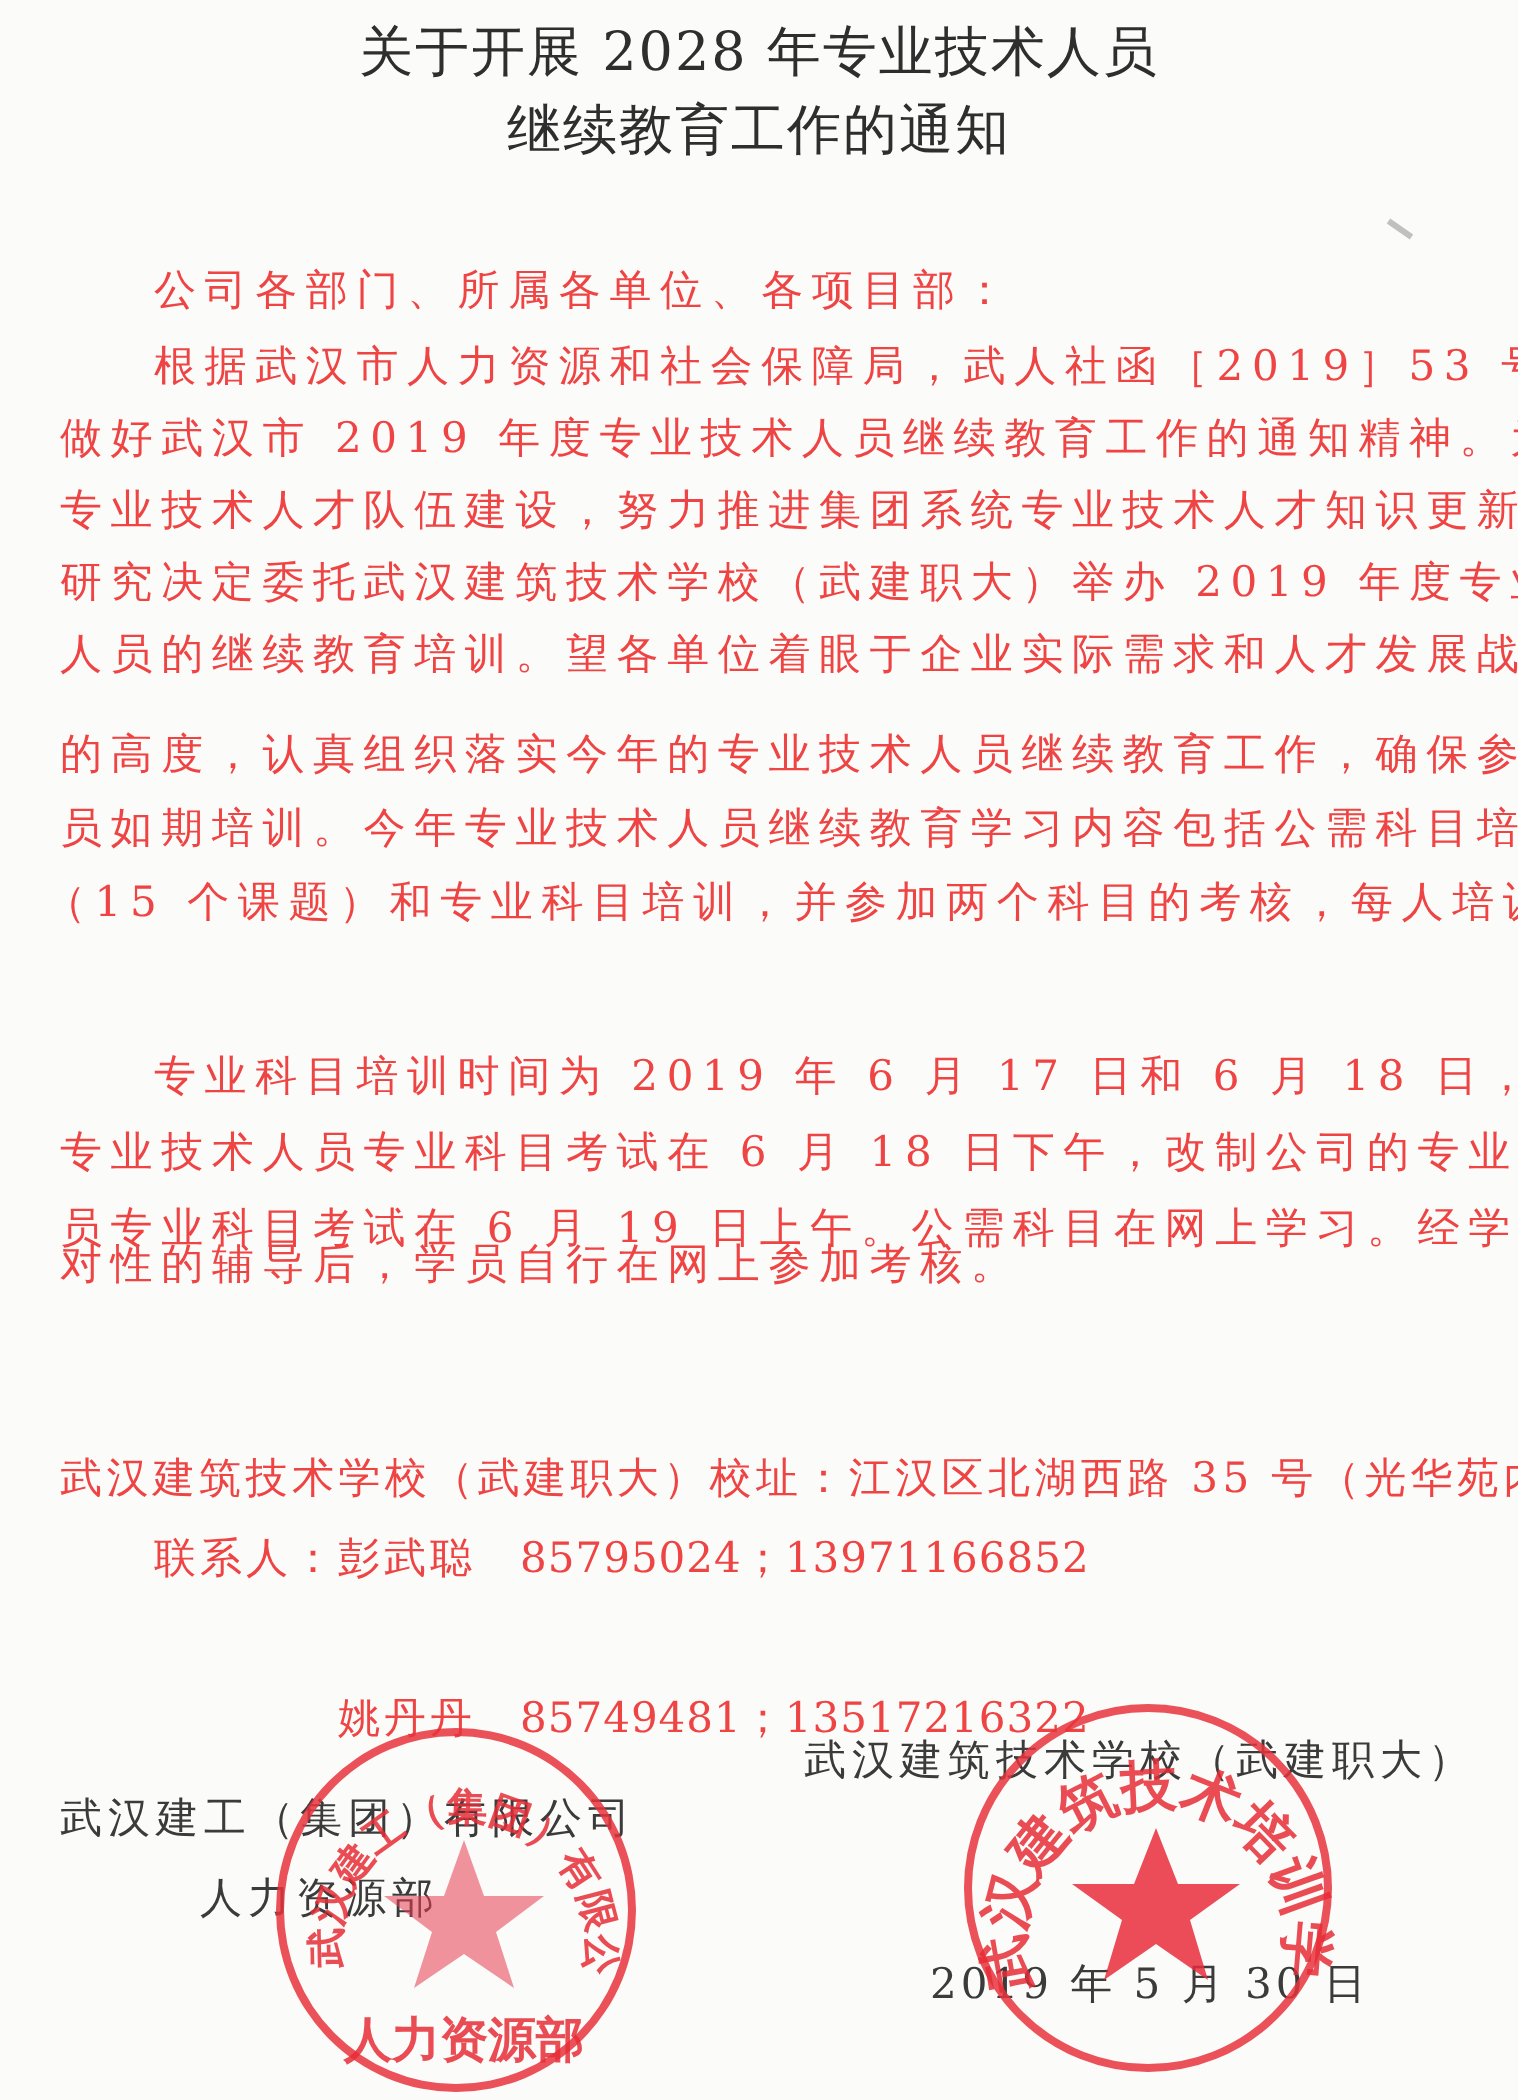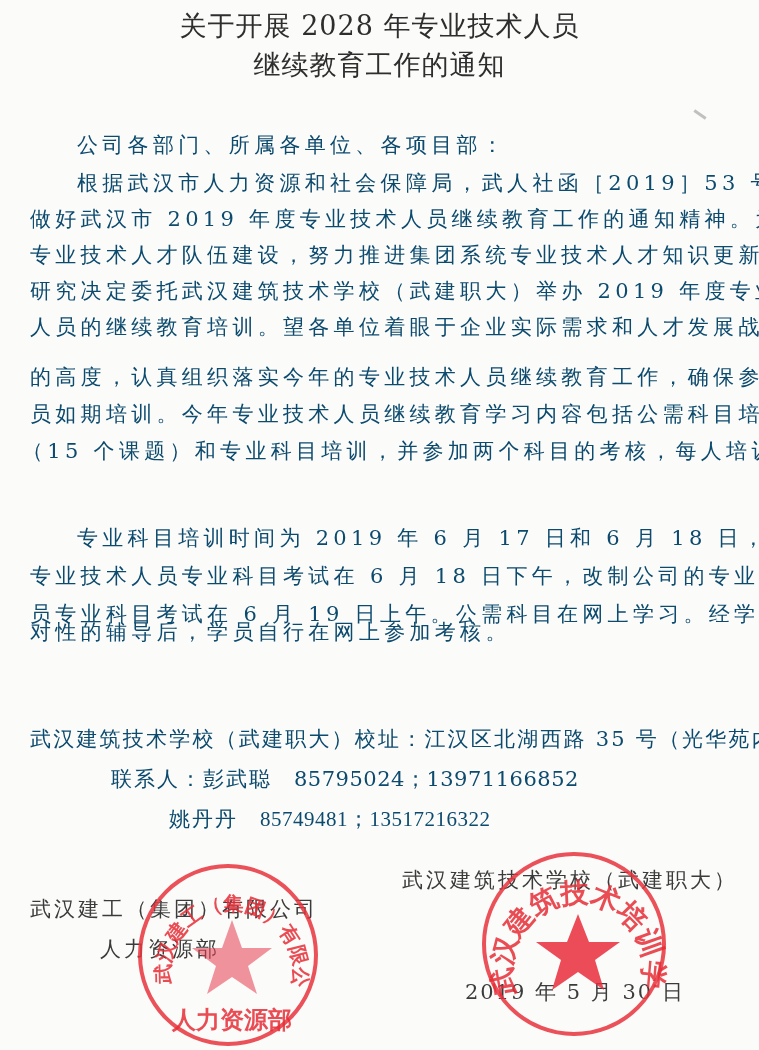--- a/index.html
+++ b/index.html
@@ -13,21 +13,21 @@
   .page { position: absolute; left: 0; top: 0; width: 759px; height: 1050px; }
   .title {
     position: absolute; left: 0; width: 759px; text-align: center;
     font-family: "DejaVu Serif", serif;
     font-size: 27px; color: #2e2e2e; letter-spacing: 1px; white-space: nowrap;
   }
   .t1 { top: 8px; }
   .t2 { top: 47px; }
   .line {
     position: absolute; white-space: nowrap;
-    font-size: 21px; letter-spacing: 4.3px; color: #0c4a6e;
+    font-size: 21px; letter-spacing: 4.3px; color: #ef4444;
   }
   .sig { position: absolute; white-space: nowrap; font-size: 21px; letter-spacing: 3px; color: #3b3b3b; }
   .stamp {
     position: absolute; border-radius: 50%;
     border: 4px solid rgba(232, 50, 60, 0.85);
     box-sizing: border-box;
   }
   .stamp svg { position: absolute; left: 0; top: 0; }
   .stamp-text { fill: rgba(230, 45, 55, 0.85); font-family: "DejaVu Sans", sans-serif; font-weight: bold; }
   .scratch { position: absolute; left: 693px; top: 113px; width: 14px; height: 3px; background: #9a9a9a; transform: rotate(35deg); opacity: 0.6; }
@@ -52,24 +52,24 @@
   <div class="line" style="left:30px; top:400px;">员如期培训。今年专业技术人员继续教育学习内容包括公需科目培训</div>
   <div class="line" style="left:22px; top:437px;">（15 个课题）和专业科目培训，并参加两个科目的考核，每人培训费</div>
 
   <div class="line" style="left:77px; top:524px;">专业科目培训时间为 2019 年 6 月 17 日和 6 月 18 日，股份公司的</div>
   <div class="line" style="left:30px; top:562px;">专业技术人员专业科目考试在 6 月 18 日下午，改制公司的专业技术人</div>
   <div class="line" style="left:30px; top:600px;">员专业科目考试在 6 月 19 日上午。公需科目在网上学习。经学校有针</div>
   <div class="line" style="left:30px; top:618px;">对性的辅导后，学员自行在网上参加考核。</div>
 
   <div class="line" style="left:30px; top:725px; letter-spacing:2.2px;">武汉建筑技术学校（武建职大）校址：江汉区北湖西路 35 号（光华苑内）</div>
 
-  <div class="line" style="left:77px; top:765px; letter-spacing:2px;margin-left:34px;">
+  <div class="line" style="left:77px; top:765px; letter-spacing:2px;">
     <span>联系人：</span><span>彭武聪</span><span style="display:inline-block;width:22px;"></span><span style="letter-spacing:0.5px;">85795024；13971166852</span>
   </div>
-  <div class="line" style="left:169px; top:805px; letter-spacing:2px;font-family:Liberation Serif, serif;">
+  <div class="line" style="left:169px; top:845px; letter-spacing:2px;">
     <span>姚丹丹</span><span style="display:inline-block;width:22px;"></span><span style="letter-spacing:0.5px;">85749481；13517216322</span>
   </div>
 
   <div class="sig" style="left:30px; top:895px;">武汉建工（集团）有限公司</div>
   <div class="sig" style="left:100px; top:935px;">人力资源部</div>
   <div class="sig" style="left:402px; top:866px;">武汉建筑技术学校（武建职大）</div>
   <div class="sig" style="left:465px; top:978px; letter-spacing:2px;">2019 年 5 月 30 日</div>
 
   <div class="stamp" style="left:138px; top:864px; width:180px; height:182px;">
     <svg width="180" height="182" viewBox="0 0 180 182">

